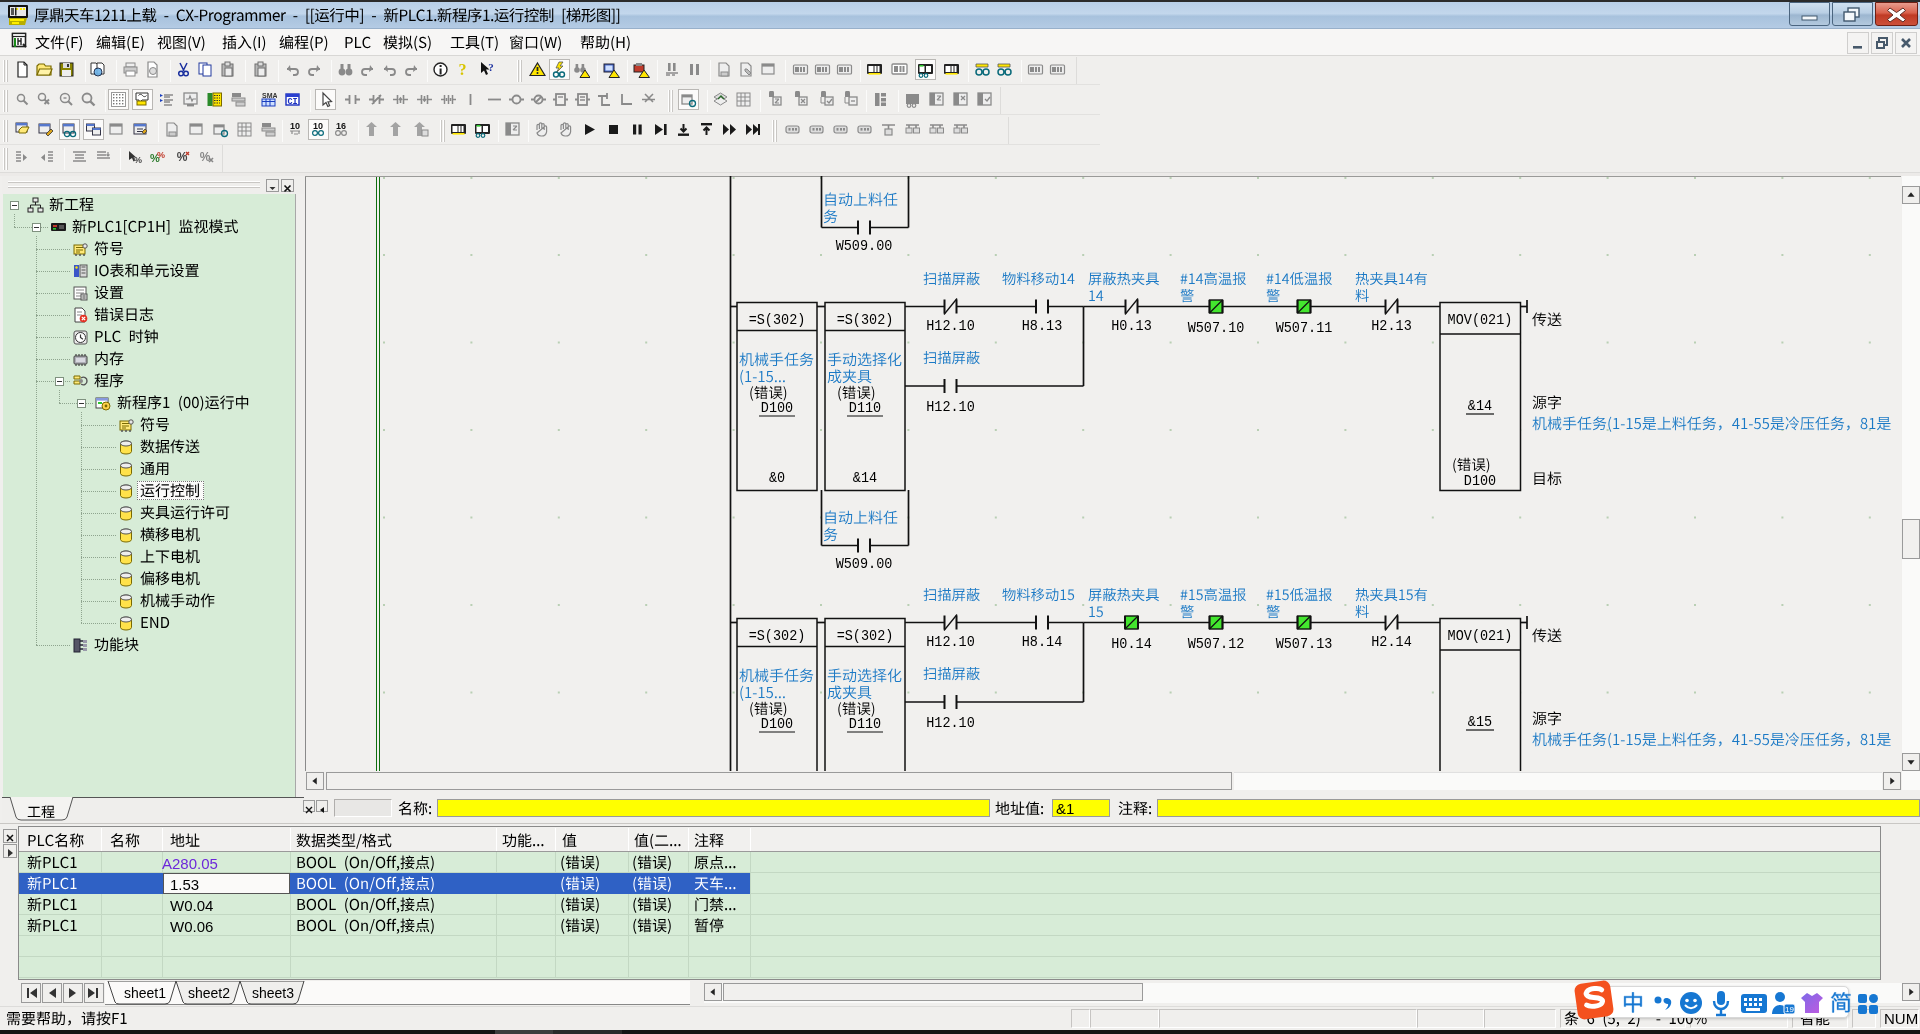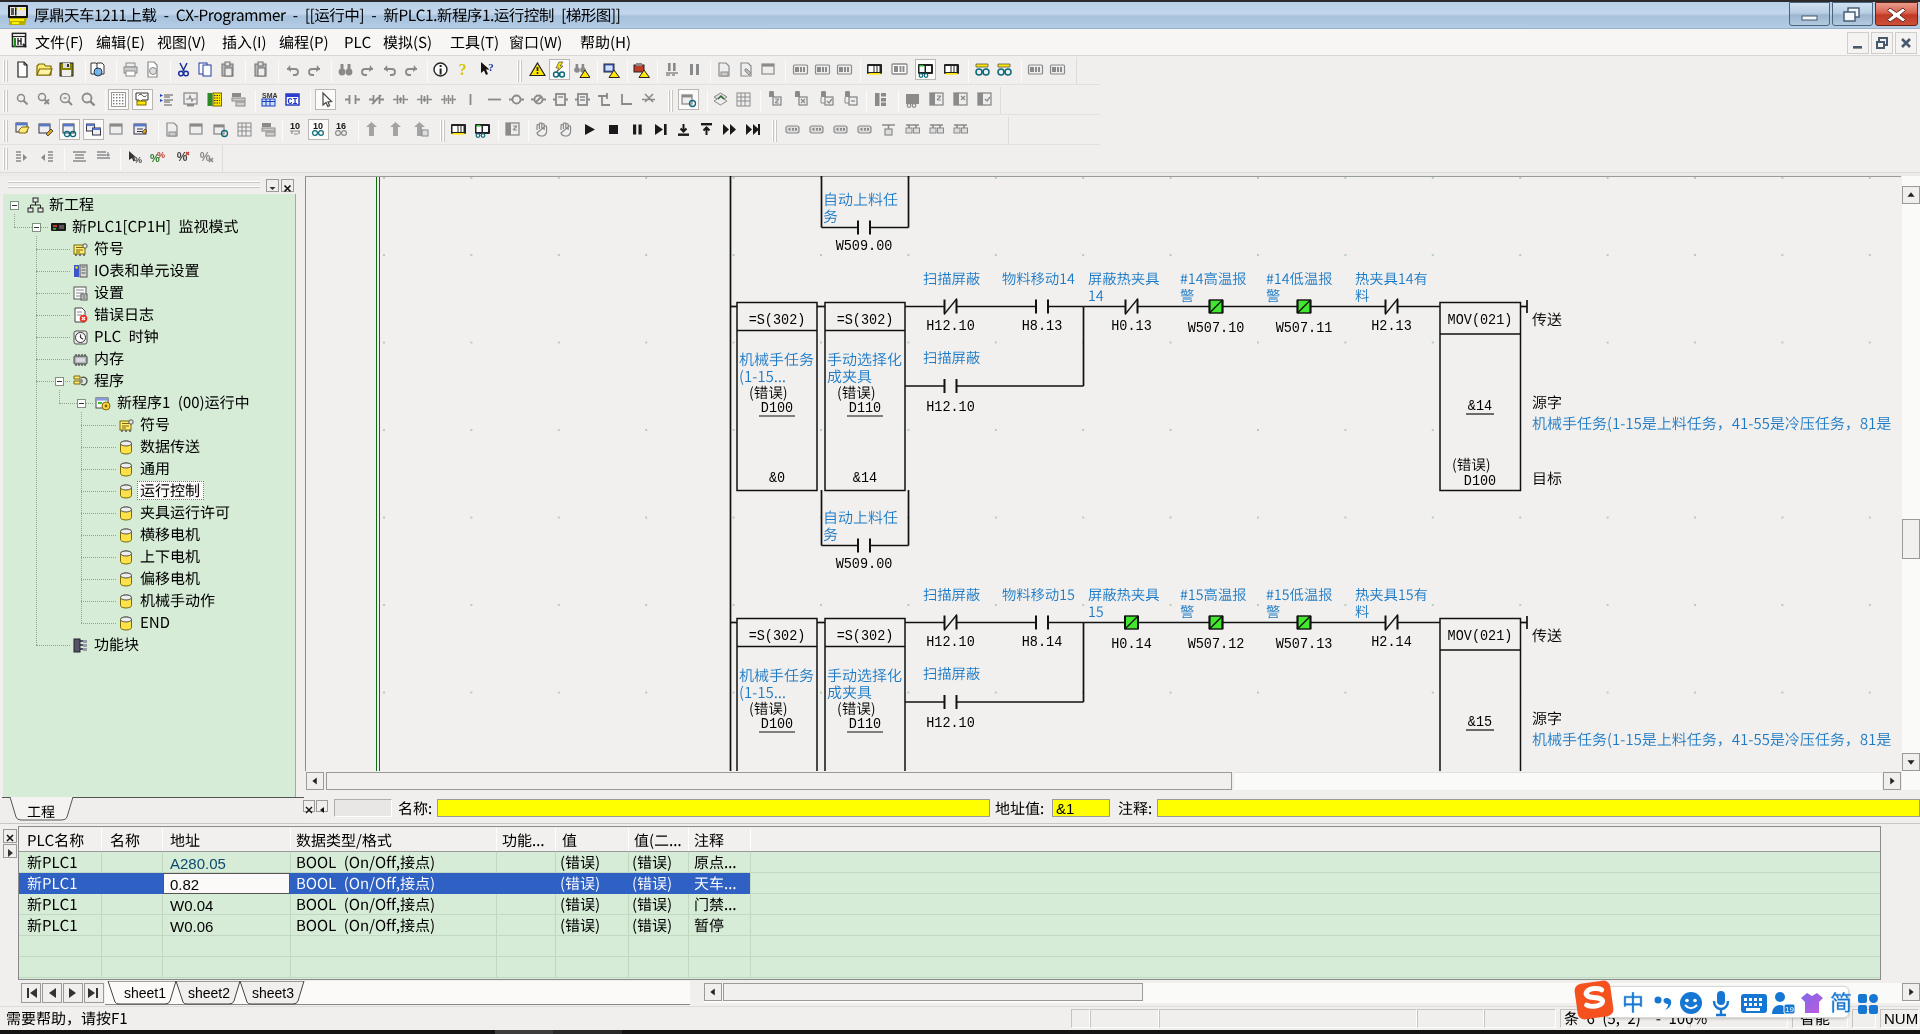--- a/index.html
+++ b/index.html
@@ -920,22 +920,22 @@
 <div style="position:absolute;left:101px;top:852px;width:1px;height:126px;background:#c3d8c3"></div>
 <div style="position:absolute;left:162px;top:852px;width:1px;height:126px;background:#c3d8c3"></div>
 <div style="position:absolute;left:290px;top:852px;width:1px;height:126px;background:#c3d8c3"></div>
 <div style="position:absolute;left:496px;top:852px;width:1px;height:126px;background:#c3d8c3"></div>
 <div style="position:absolute;left:555px;top:852px;width:1px;height:126px;background:#c3d8c3"></div>
 <div style="position:absolute;left:628px;top:852px;width:1px;height:126px;background:#c3d8c3"></div>
 <div style="position:absolute;left:688px;top:852px;width:1px;height:126px;background:#c3d8c3"></div>
 <div style="position:absolute;left:750px;top:852px;width:1px;height:126px;background:#c3d8c3"></div>
 <div style="position:absolute;left:19px;top:873px;width:731px;height:21px;background:#2f61c5"></div>
 <div style="position:absolute;left:163px;top:873px;width:127px;height:21px;background:#fbfaf9;border:1px solid #555"></div>
-<span class="abs" style="left:170px;top:855px;font:15px 'Liberation Sans';color:#0c4a6e">A280.05</span>
-<span class="abs" style="left:170px;top:876px;font:15px 'Liberation Sans';color:#000">0.82</span>
+<span class="abs" style="left:162px;top:855px;font:15px 'Liberation Sans';color:#6d28d9">A280.05</span>
+<span class="abs" style="left:170px;top:876px;font:15px 'Liberation Sans';color:#000">1.53</span>
 <span class="abs" style="left:170px;top:897px;font:15px 'Liberation Sans';color:#000">W0.04</span>
 <span class="abs" style="left:170px;top:918px;font:15px 'Liberation Sans';color:#000">W0.06</span>
 <div style="position:absolute;left:18px;top:980px;width:1885px;height:26px;background:#f0efed"></div>
 <div style="position:absolute;left:21px;top:983px;width:20px;height:20px;background:#f0efed;border:1px solid #9a9a9a"><svg width="18" height="18">
       <path d="M5 4h2v10H5zM15 4 8 9l7 5z" fill="#333"></path>
     </svg></div>
 <div style="position:absolute;left:42px;top:983px;width:20px;height:20px;background:#f0efed;border:1px solid #9a9a9a"><svg width="18" height="18">
       <path d="M13 4 6 9l7 5z" fill="#333"></path>
     </svg></div>
 <div style="position:absolute;left:63px;top:983px;width:20px;height:20px;background:#f0efed;border:1px solid #9a9a9a"><svg width="18" height="18">

